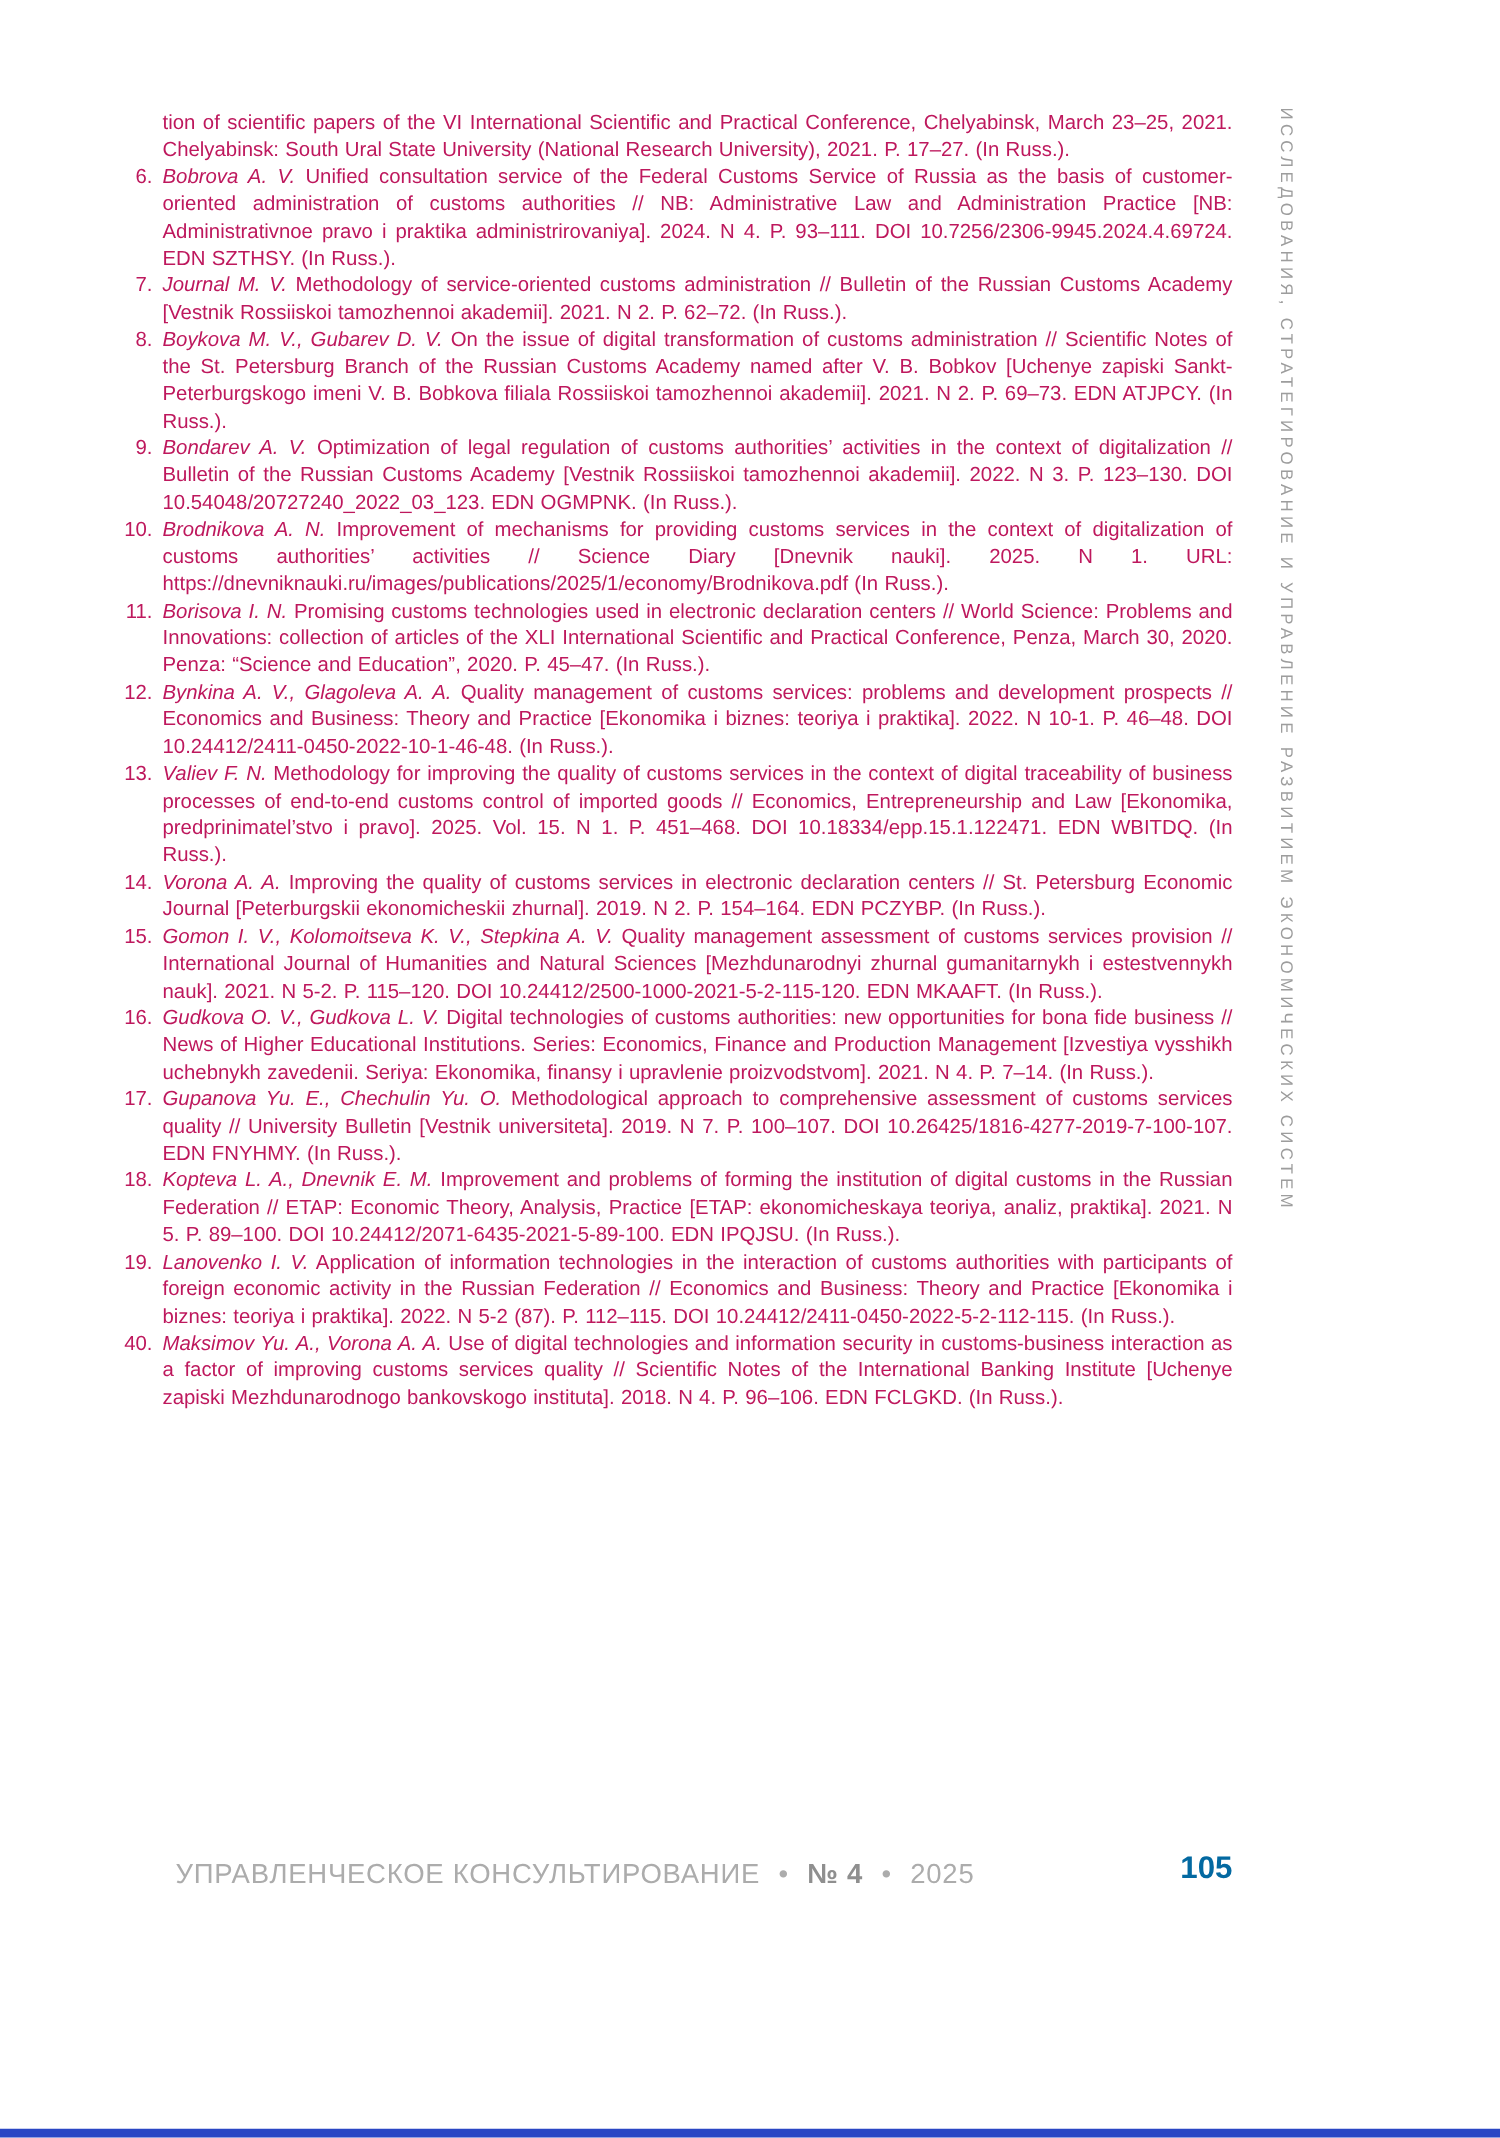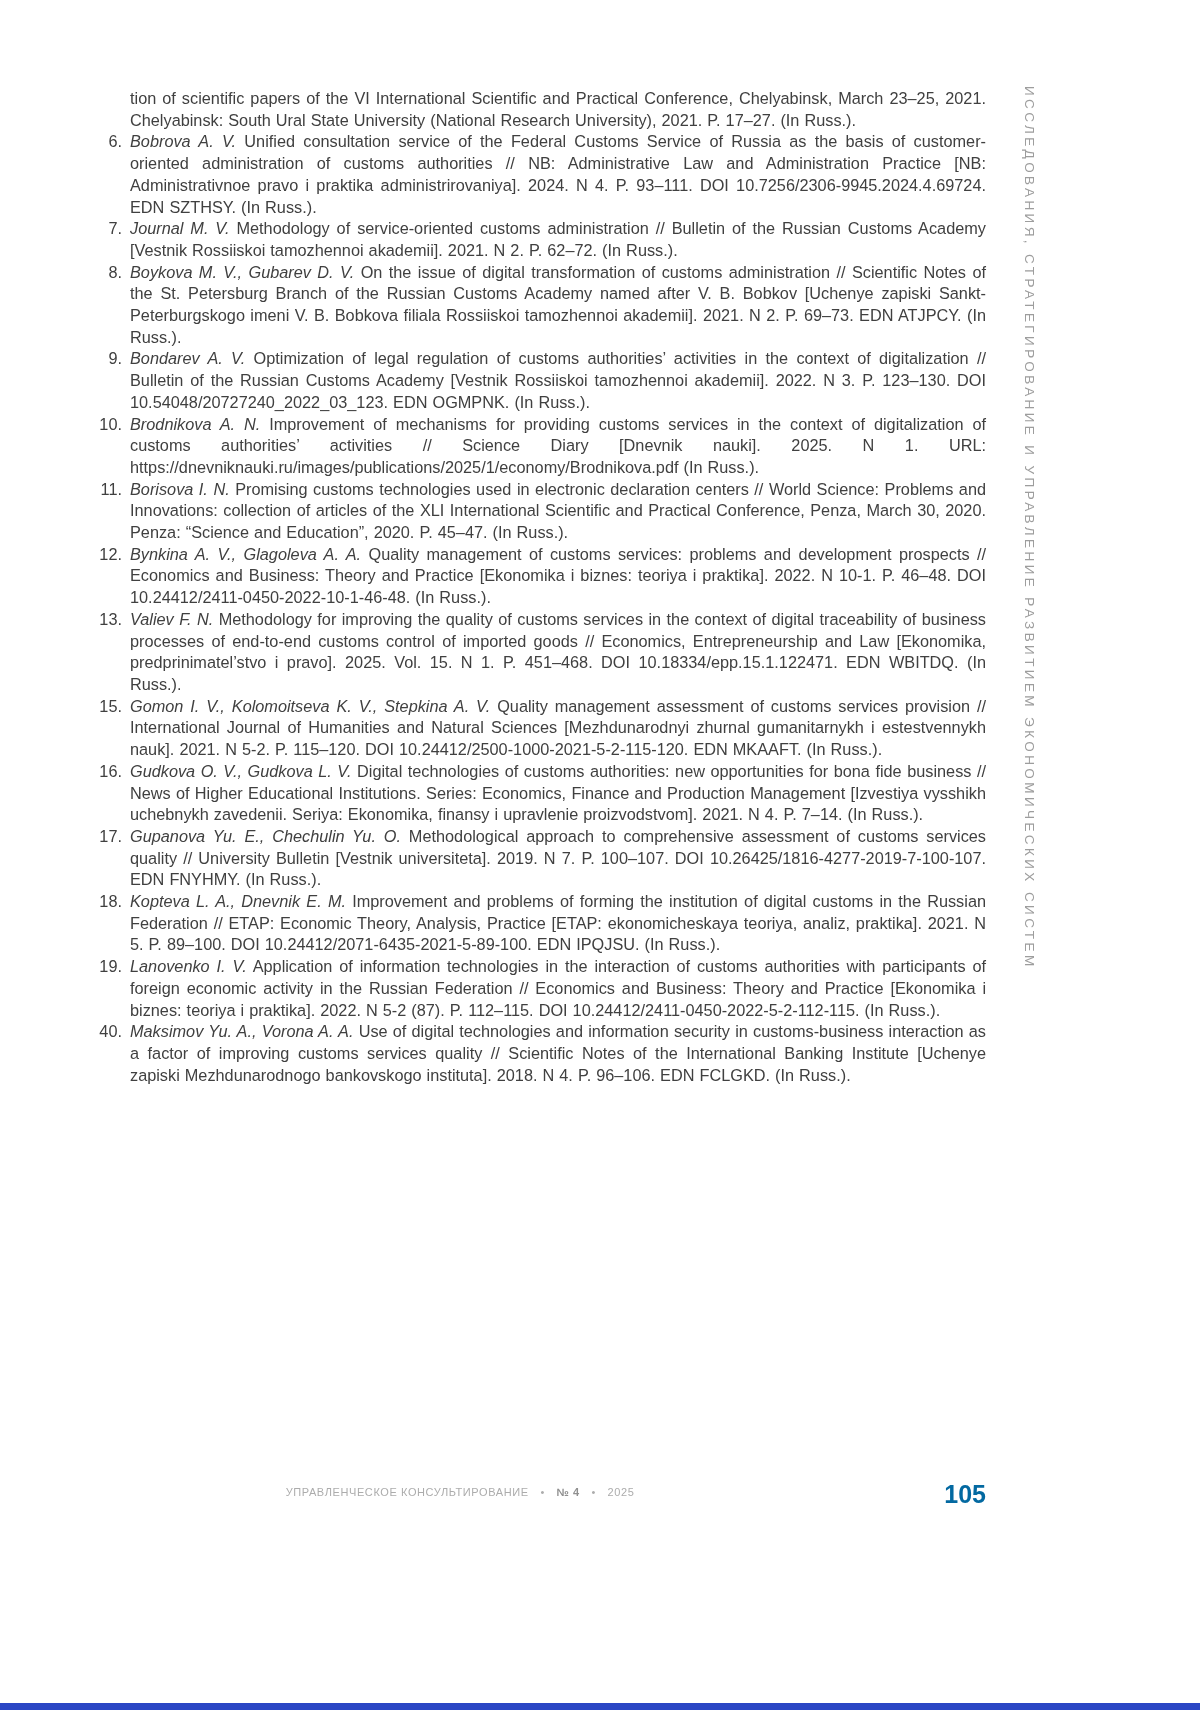--- a/index.html
+++ b/index.html
@@ -9,21 +9,21 @@
     background: #ffffff;
     position: relative;
     overflow: hidden;
     font-family: "Liberation Sans", sans-serif;
   }
   .content {
     position: absolute;
     left: 94px;
     top: 88px;
     width: 892px;
-    color: #404040;
+    color: #be185d;
     font-size: 16.3px;
     line-height: 21.7px;
   }
   .ref { display: flex; }
   .num {
     flex: 0 0 28px;
     text-align: right;
     margin-right: 8px;
     white-space: nowrap;
   }
@@ -46,21 +46,21 @@
   }
   .footer {
     position: absolute;
     left: 94px;
     top: 1486px;
     width: 892px;
   }
   .footer-line {
     text-align: center;
     color: #acacac;
-    font-size: 11px;
+    font-size: 22px;
     letter-spacing: 0.6px;
     padding-right: 160px;
   }
   .footer-line .sep { margin: 0 8px; color: #acacac; }
   .footer-line .issue { font-weight: 700; color: #8f8f8f; }
   .pagenum {
     position: absolute;
     right: 0;
     top: -6px;
     font-size: 25px;
@@ -115,20 +115,24 @@
         </div>
         <div class="ref">
           <span class="num">12.</span>
           <div class="txt"><i>Bynkina A. V., Glagoleva A. A.</i> Quality management of customs services: problems and development prospects // Economics and Business: Theory and Practice [Ekonomika i biznes: teoriya i praktika]. 2022. N 10-1. P. 46–48. DOI 10.24412/2411-0450-2022-10-1-46-48. (In Russ.).</div>
         </div>
         <div class="ref">
           <span class="num">13.</span>
           <div class="txt"><i>Valiev F. N.</i> Methodology for improving the quality of customs services in the context of digital traceability of business processes of end-to-end customs control of imported goods // Economics, Entrepreneurship and Law [Ekonomika, predprinimatel’stvo i pravo]. 2025. Vol. 15. N 1. P. 451–468. DOI 10.18334/epp.15.1.122471. EDN WBITDQ. (In Russ.).</div>
         </div>
         <div class="ref">
+          <span class="num">14.</span>
+          <div class="txt"><i>Vorona A. A.</i> Improving the quality of customs services in electronic declaration centers // St. Petersburg Economic Journal [Peterburgskii ekonomicheskii zhurnal]. 2019. N 2. P. 154–164. EDN PCZYBP. (In Russ.).</div>
+        </div>
+        <div class="ref">
           <span class="num">15.</span>
           <div class="txt"><i>Gomon I. V., Kolomoitseva K. V., Stepkina A. V.</i> Quality management assessment of customs services provision // International Journal of Humanities and Natural Sciences [Mezhdunarodnyi zhurnal gumanitarnykh i estestvennykh nauk]. 2021. N 5-2. P. 115–120. DOI 10.24412/2500-1000-2021-5-2-115-120. EDN MKAAFT. (In Russ.).</div>
         </div>
         <div class="ref">
           <span class="num">16.</span>
           <div class="txt"><i>Gudkova O. V., Gudkova L. V.</i> Digital technologies of customs authorities: new opportunities for bona fide business // News of Higher Educational Institutions. Series: Economics, Finance and Production Management [Izvestiya vysshikh uchebnykh zavedenii. Seriya: Ekonomika, finansy i upravlenie proizvodstvom]. 2021. N 4. P. 7–14. (In Russ.).</div>
         </div>
         <div class="ref">
           <span class="num">17.</span>
           <div class="txt"><i>Gupanova Yu. E., Chechulin Yu. O.</i> Methodological approach to comprehensive assessment of customs services quality // University Bulletin [Vestnik universiteta]. 2019. N 7. P. 100–107. DOI 10.26425/1816-4277-2019-7-100-107. EDN FNYHMY. (In Russ.).</div>

